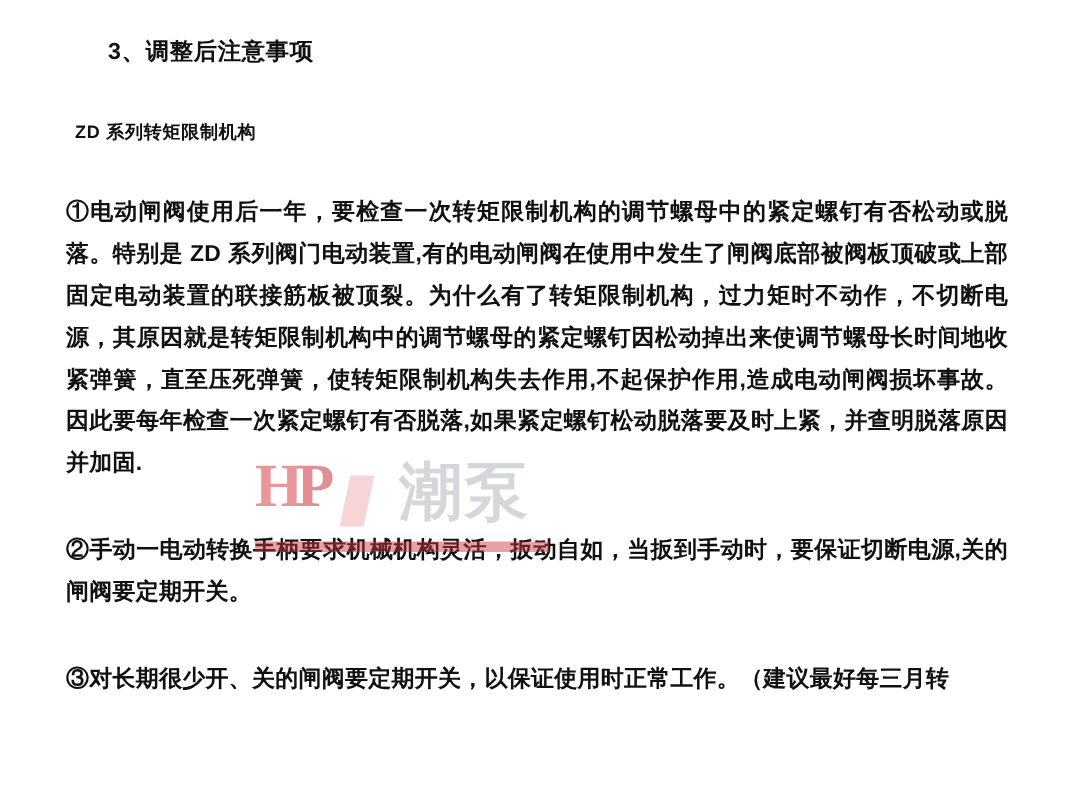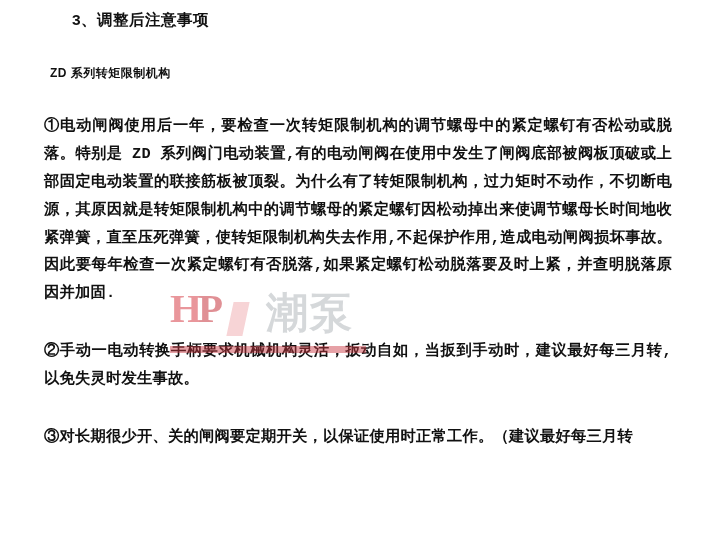--- a/index.html
+++ b/index.html
@@ -15,20 +15,21 @@
     overflow: hidden;
   }
   .page {
     position: relative;
     width: 714px;
     height: 518px;
     background: #ffffff;
     box-sizing: border-box;
     padding: 0 42px 0 44px;
     overflow: hidden;
+    margin-top: 15px;
   }
   .heading-num {
     margin-top: 8px;
     font-size: 15.5px;
     font-weight: bold;
     letter-spacing: 0.5px;
     padding-left: 28px;
     line-height: 1.5;
   }
   .heading-title {
@@ -40,21 +41,20 @@
     line-height: 1.5;
   }
   .para {
     margin-top: 28px;
     font-size: 15.3px;
     font-weight: bold;
     line-height: 1.82;
     text-align: justify;
     text-justify: inter-ideograph;
     letter-spacing: 0.2px;
-    font-family: Liberation Mono, monospace;
   }
   .para.p1 {
     margin-top: 31px;
   }
   .para.p2 {
     margin-top: 30px;
   }
   .para.p3 {
     margin-top: 30px;
   }
@@ -117,21 +117,21 @@
 <body>
 
 <div class="page">
 
   <div class="heading-num">3、调整后注意事项</div>
 
   <div class="heading-title">ZD 系列转矩限制机构</div>
 
   <div class="para p1">①电动闸阀使用后一年，要检查一次转矩限制机构的调节螺母中的紧定螺钉有否松动或脱落。特别是 ZD 系列阀门电动装置,有的电动闸阀在使用中发生了闸阀底部被阀板顶破或上部固定电动装置的联接筋板被顶裂。为什么有了转矩限制机构，过力矩时不动作，不切断电源，其原因就是转矩限制机构中的调节螺母的紧定螺钉因松动掉出来使调节螺母长时间地收紧弹簧，直至压死弹簧，使转矩限制机构失去作用,不起保护作用,造成电动闸阀损坏事故。因此要每年检查一次紧定螺钉有否脱落,如果紧定螺钉松动脱落要及时上紧，并查明脱落原因并加固.</div>
 
-  <div class="para p2">②手动一电动转换手柄要求机械机构灵活，扳动自如，当扳到手动时，建议最好每三月转,以免失灵时发生事故。</div>
+  <div class="para p2">②手动一电动转换手柄要求机械机构灵活，扳动自如，当扳到手动时，要保证切断电源,关的闸阀要定期开关。</div>
 
   <div class="para p3">③对长期很少开、关的闸阀要定期开关，以保证使用时正常工作。（建议最好每三月转</div>
 
   <div class="watermark">
     <div class="wm-letters">
       <span>H</span><span class="b">P</span>
     </div>
     <div class="wm-dot"></div>
     <div class="wm-cn">潮泵</div>
     <div class="wm-bar"></div>

